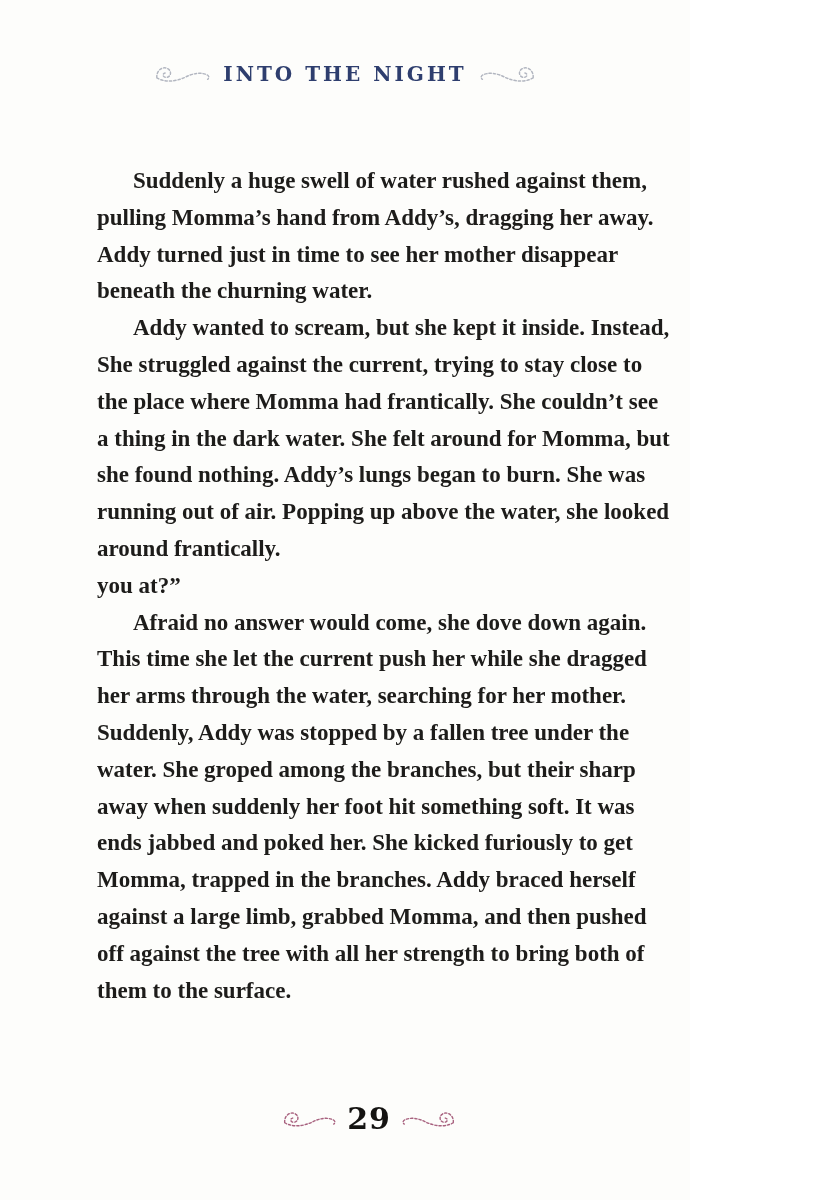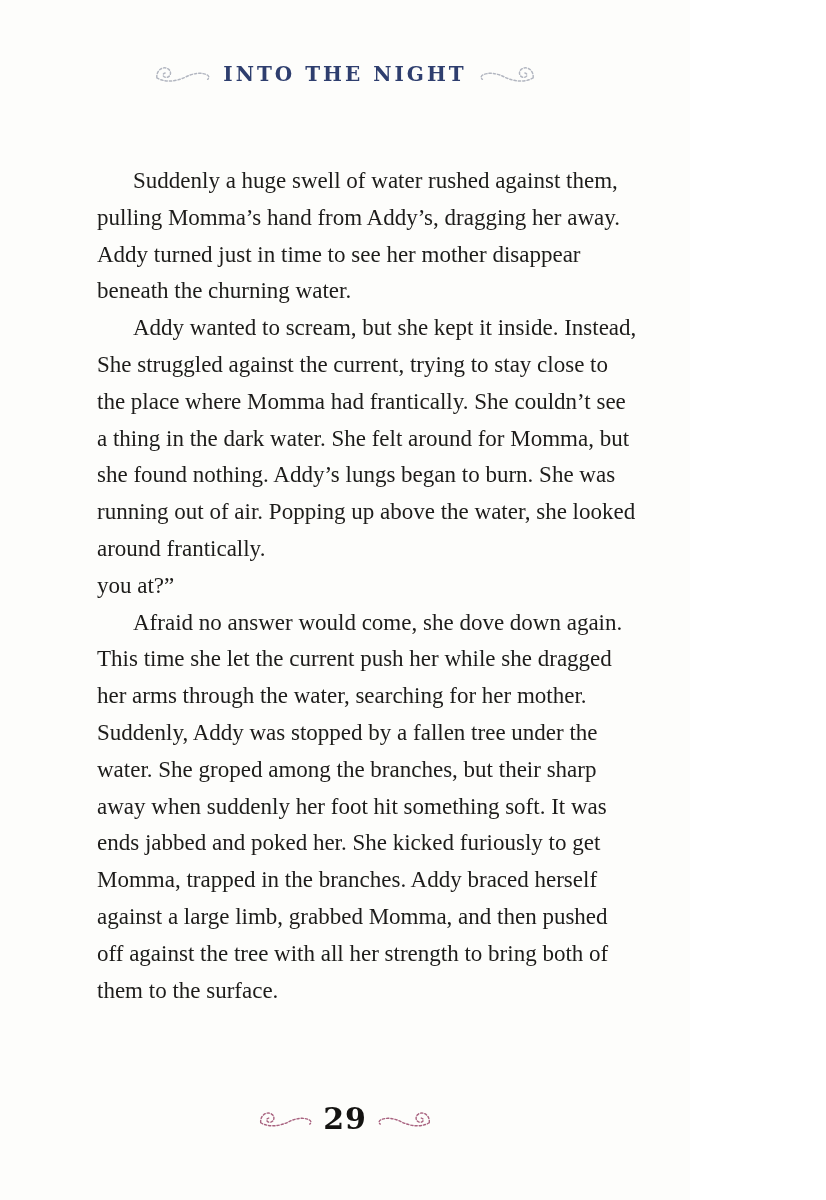--- a/index.html
+++ b/index.html
@@ -46,35 +46,37 @@
 
   
   .body-text {
     position: absolute;
     left: 97px;
     top: 163px;
     width: 648px;
     color: var(--text-color, #1d1c1a);
     font-size: 23px;
     line-height: 36.8px;
+    font-weight: bold;
   }
   .para { margin: 0; }
   .line { display: block; white-space: nowrap; }
   .line.first { text-indent: 36px; }
 
   
   .page-footer {
     position: absolute;
     top: 1104px;
     left: 0;
     width: 100%;
     display: flex;
     justify-content: center;
     align-items: center;
     gap: 10px;
+    padding-left: 24px;
   }
   .page-number {
     font-family: "DejaVu Serif", serif;
     font-weight: bold;
     font-size: 30px;
     letter-spacing: 1px;
     color: var(--number-color, #141311);
     line-height: 1;
   }
 </style>

